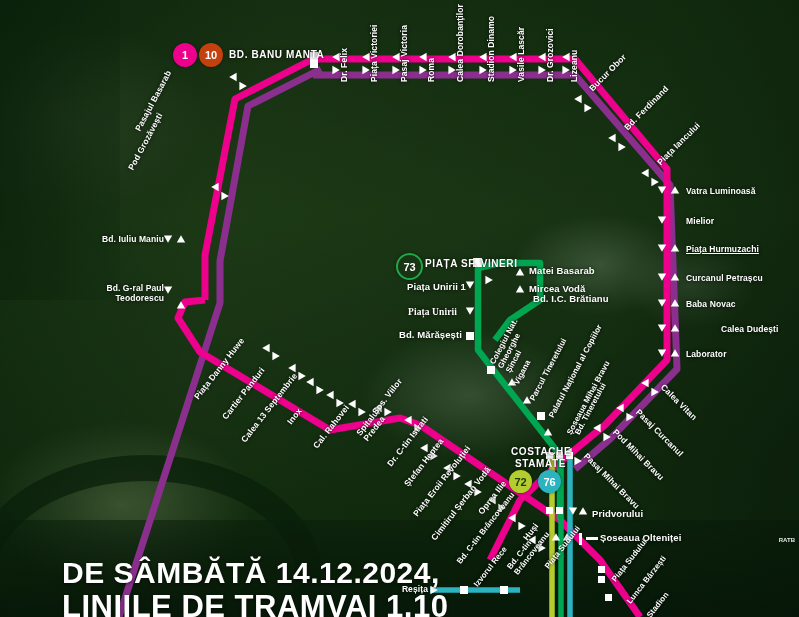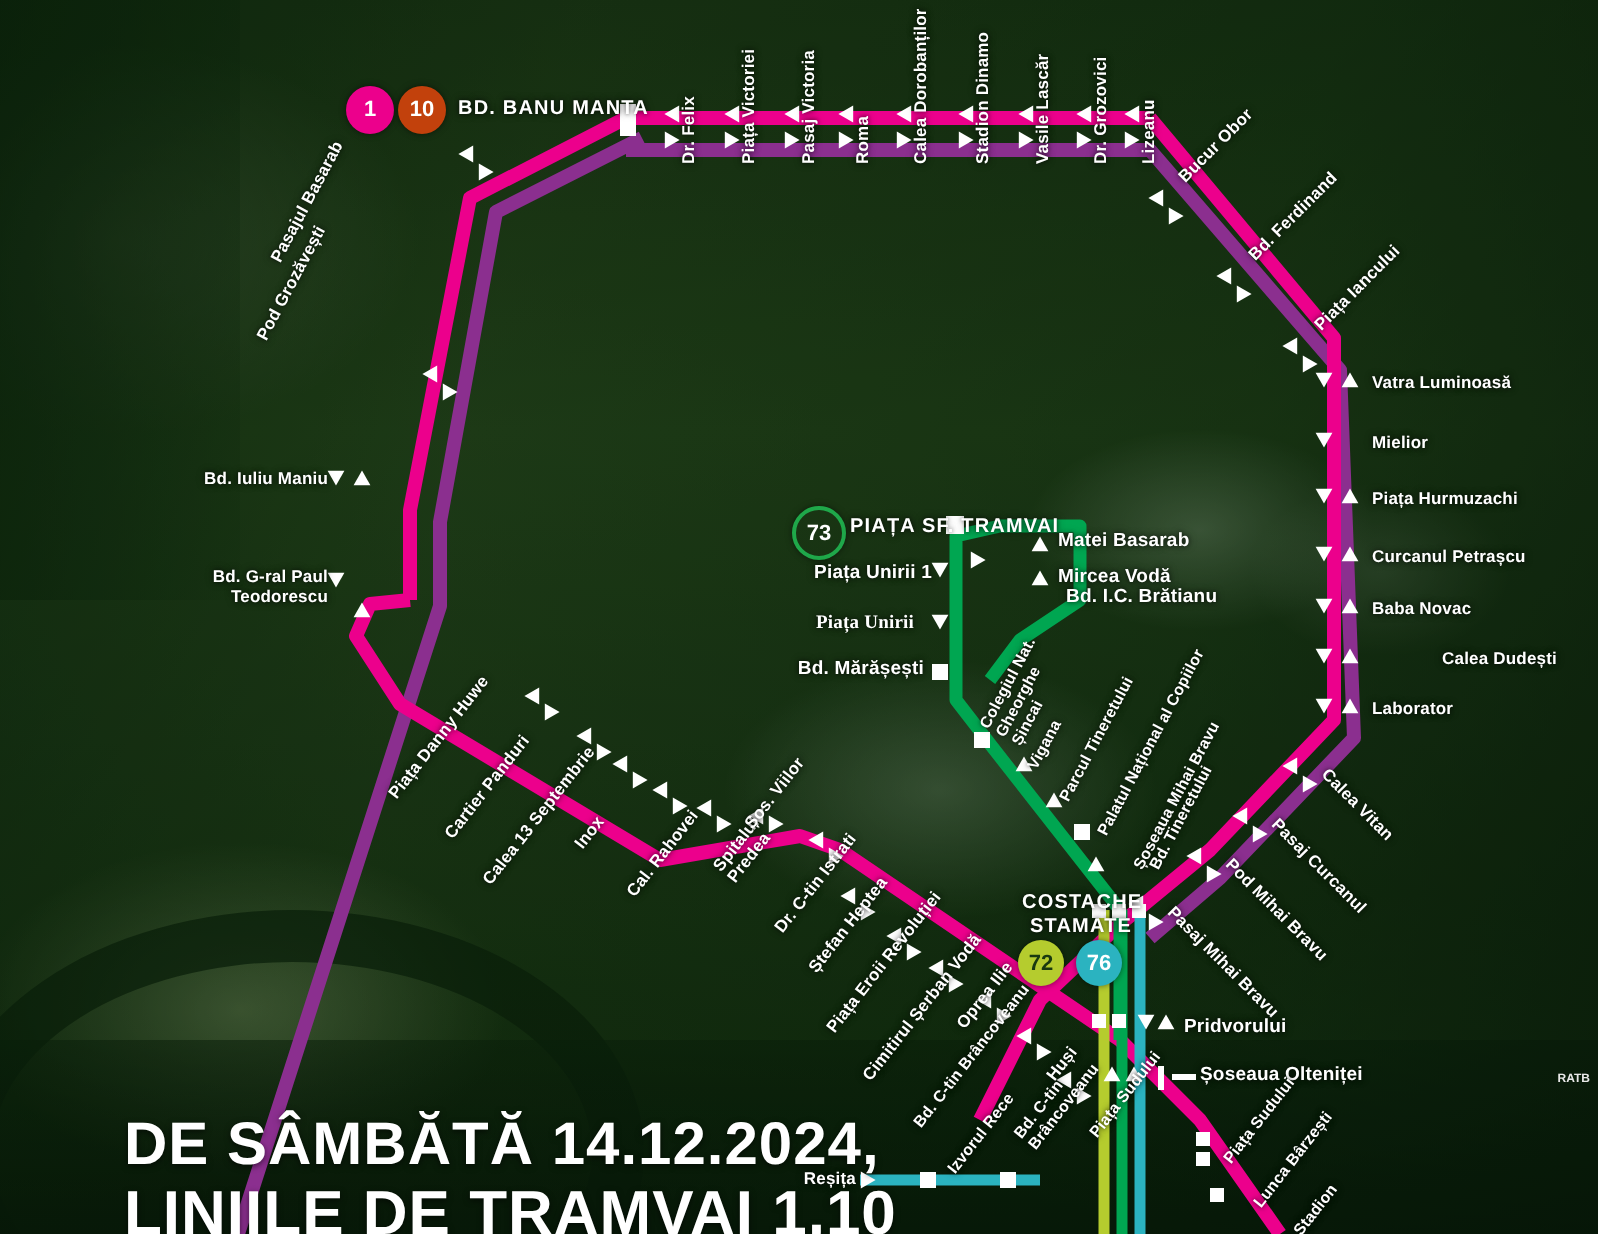--- a/index.html
+++ b/index.html
@@ -264,39 +264,39 @@
     </g>
   </svg>
 
   <div class="badge" style="left:173px;top:43px;width:24px;height:24px;background:#ec008c;">1</div>
   <div class="badge" style="left:199px;top:43px;width:24px;height:24px;background:#c2410c;">10</div>
   <div class="badge ring" style="left:396px;top:253px;width:23px;height:23px;">73</div>
   <div class="badge" style="left:509px;top:470px;width:23px;height:23px;background:#b5cc2e;color:#1a3a10;">72</div>
   <div class="badge" style="left:538px;top:470px;width:23px;height:23px;background:#2bb3c0;">76</div>
 
   <div class="lbl cap" style="left:229px;top:49px;">BD. BANU MANTA</div>
-  <div class="lbl cap" style="left:425px;top:258px;">PIAȚA SF. TRAMVAI</div>
+  <div class="lbl cap" style="left:425px;top:258px;">PIAȚA SF. VINERI</div>
 
   <div class="lbl rot-90" style="left:339px;top:82px;">Dr. Felix</div>
   <div class="lbl rot-90" style="left:369px;top:82px;">Piața Victoriei</div>
   <div class="lbl rot-90" style="left:399px;top:82px;">Pasaj Victoria</div>
   <div class="lbl rot-90" style="left:426px;top:82px;">Roma</div>
   <div class="lbl rot-90" style="left:455px;top:82px;">Calea Dorobanților</div>
   <div class="lbl rot-90" style="left:486px;top:82px;">Stadion Dinamo</div>
   <div class="lbl rot-90" style="left:516px;top:82px;">Vasile Lascăr</div>
   <div class="lbl rot-90" style="left:545px;top:82px;">Dr. Grozovici</div>
   <div class="lbl rot-90" style="left:569px;top:82px;">Lizeanu</div>
 
   <div class="lbl rot-45" style="left:587px;top:86px;">Bucur Obor</div>
   <div class="lbl rot-45" style="left:622px;top:125px;">Bd. Ferdinand</div>
   <div class="lbl rot-45" style="left:655px;top:160px;">Piața Iancului</div>
 
   <div class="lbl" style="left:686px;top:186px;">Vatra Luminoasă</div>
   <div class="lbl" style="left:686px;top:216px;">Mielior</div>
-  <div class="lbl" style="left:686px;top:244px;">Piața Hurmuzachi</div>
+  <div class="lbl" style="left:686px;top:244px;text-decoration:underline;">Piața Hurmuzachi</div>
   <div class="lbl" style="left:686px;top:273px;">Curcanul Petrașcu</div>
   <div class="lbl" style="left:686px;top:299px;">Baba Novac</div>
   <div class="lbl" style="left:686px;top:324px;margin-left:35px;">Calea Dudești</div>
   <div class="lbl" style="left:686px;top:349px;">Laborator</div>
 
   <div class="lbl rot-pos45" style="left:666px;top:382px;">Calea Vitan</div>
   <div class="lbl rot-pos45" style="left:641px;top:407px;">Pasaj Curcanul</div>
   <div class="lbl rot-pos45" style="left:618px;top:427px;">Pod Mihai Bravu</div>
   <div class="lbl rot-pos45" style="left:589px;top:451px;">Pasaj Mihai Bravu</div>
 

